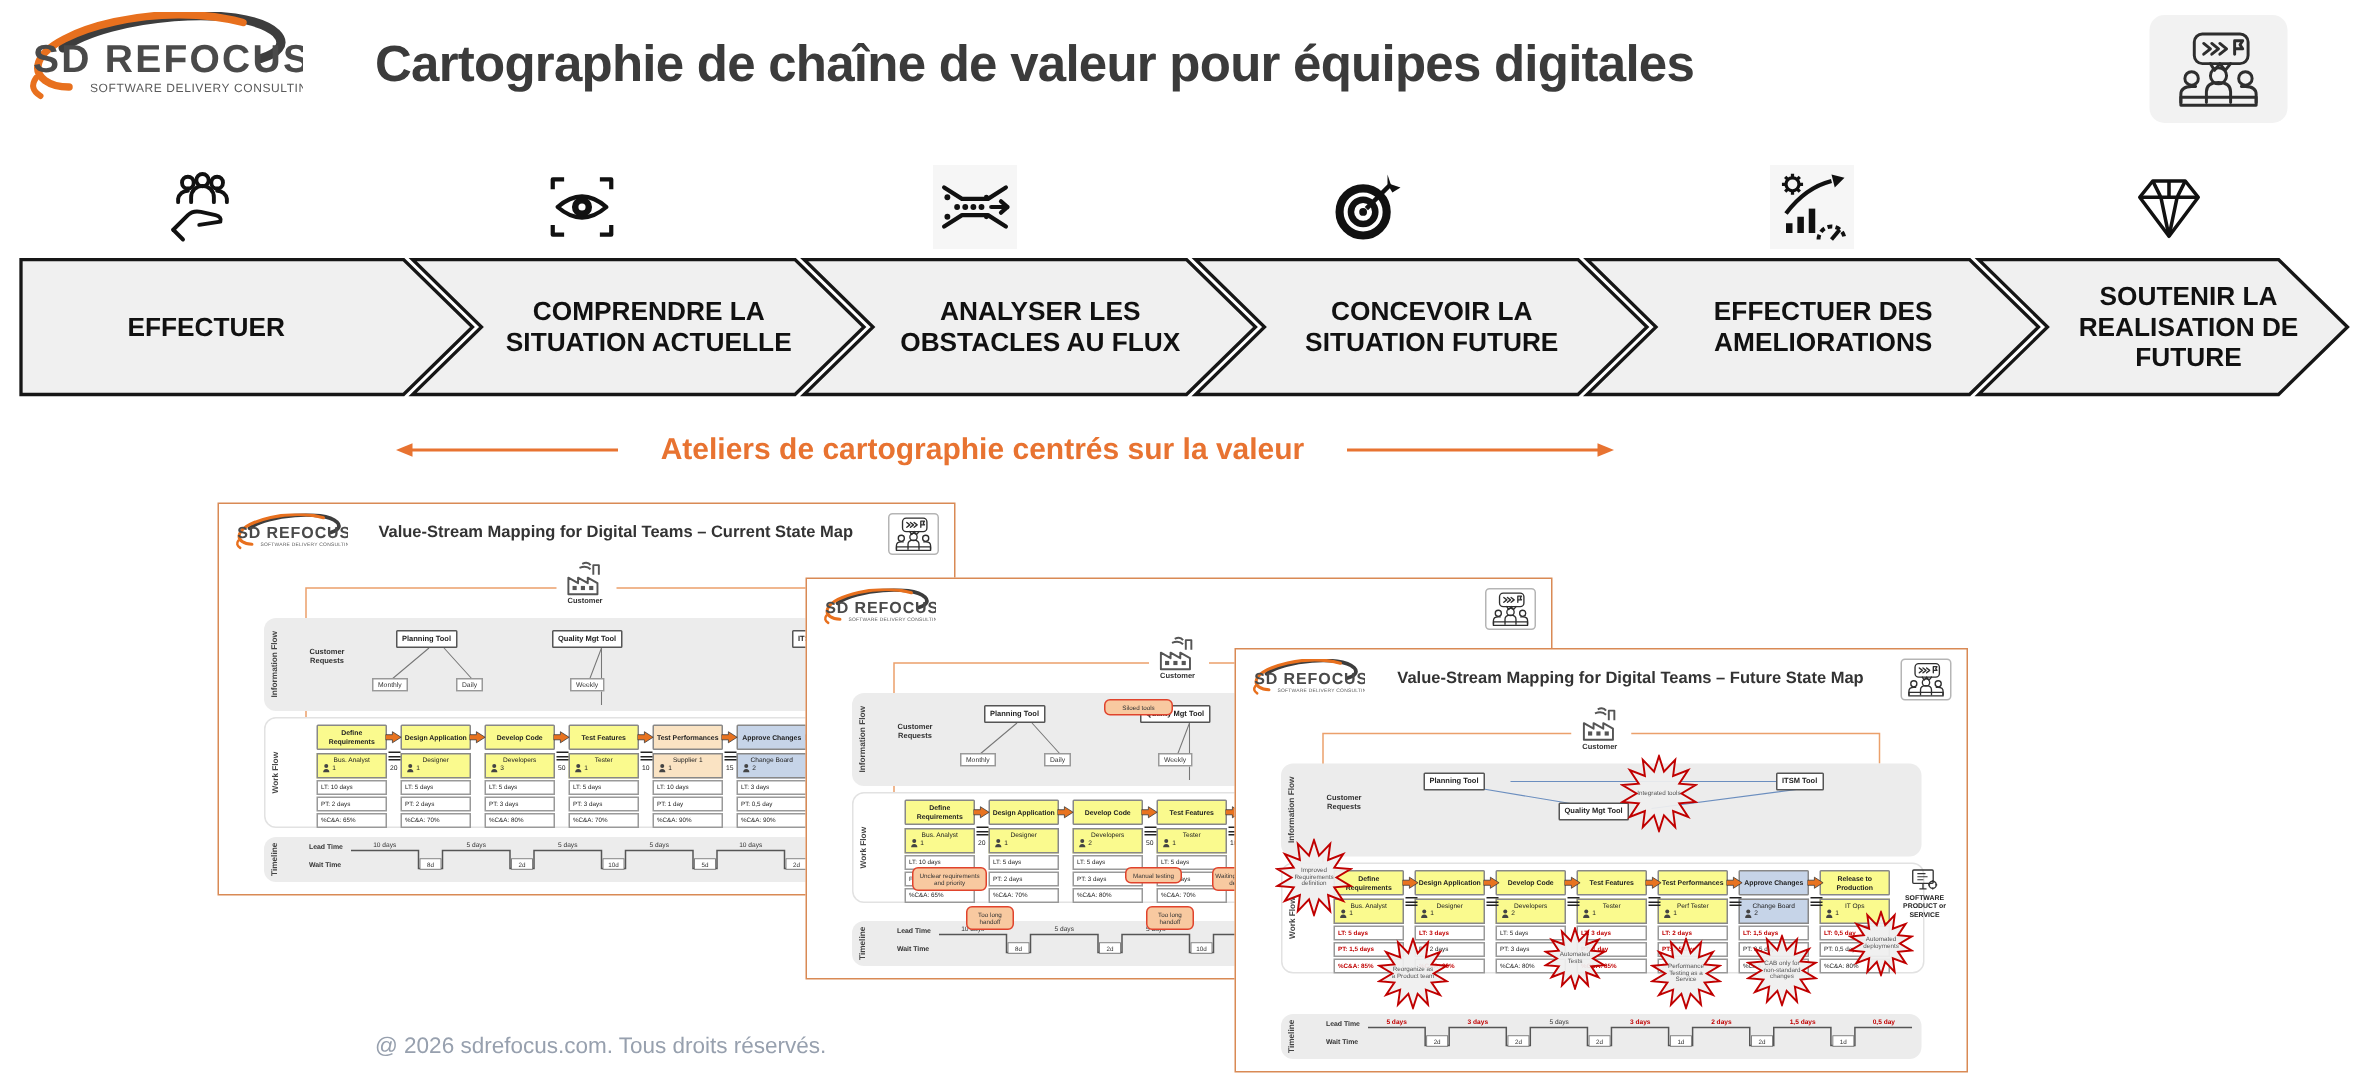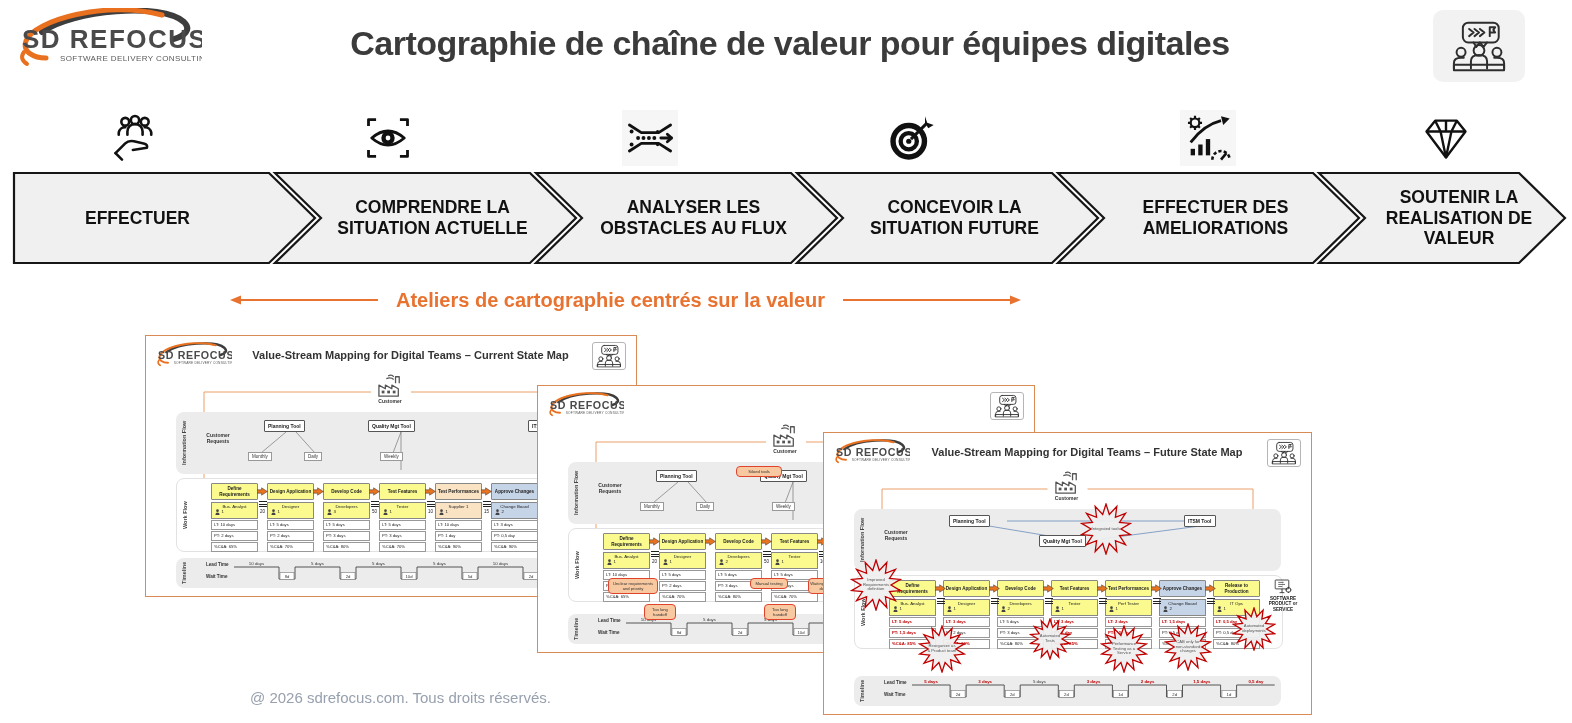--- a/index.html
+++ b/index.html
@@ -1,35 +1,35 @@
 <!DOCTYPE html>
 <html><head>
 <meta charset="utf-8">
 <style>
   html,body{margin:0;padding:0}
   body{width:1572px;height:723px;background:#fff;position:relative;overflow:hidden;
        font-family:"Liberation Sans",sans-serif;color:#222}
   
   .hdr-logo{position:absolute;left:12px;top:8px}
-  .hdr-title{position:absolute;left:250px;width:1080px;top:24px;text-align:center;
+  .hdr-title{position:absolute;left:250px;width:1080px;top:24px;text-align:left;
              font-size:34px;font-weight:bold;color:#3b3b3b;letter-spacing:-0.5px}
   .hero-icon{position:absolute;left:1433px;top:10px;width:92px;height:72px;background:#F2F2F2;
              border-radius:10px;display:flex;align-items:center;justify-content:center}
   
   .step-icon{position:absolute;top:110px;width:56px;height:56px;display:flex;
              align-items:center;justify-content:center}
   .step-icon.bg{background:#F6F6F6}
   
   #chev-svg{position:absolute;left:0;top:172px}
   .chev-label{position:absolute;top:172px;height:92px;display:flex;align-items:center;
               justify-content:center;text-align:center;font-weight:bold;font-size:17.5px;
               color:#111;line-height:1.18}
   
-  .banner{position:absolute;left:228px;top:284px;width:852px;height:32px;display:flex;
-          align-items:center;justify-content:flex-start;gap:18px}
+  .banner{position:absolute;left:244px;top:284px;width:852px;height:32px;display:flex;
+          align-items:center;justify-content:center;gap:28px}
   .banner-text{font-size:20px;font-weight:bold;white-space:nowrap}
   
   .footer{position:absolute;left:250px;top:689px;width:600px;
           font-size:15px;color:#97A0AE}
   
   .vsm{position:absolute;background:#fff;border:1.5px solid #D98A55;overflow:hidden}
   .mlogo{position:absolute;left:8px;top:6px}
   .mtitle{position:absolute;left:95px;right:56px;top:13px;text-align:center;font-weight:bold;
           font-size:11px;color:#333}
   .micon{position:absolute;right:10px;top:6px;border:1px solid #b5b5b5;border-radius:3px;
@@ -240,21 +240,21 @@
     <polygon points="536,1 791,1 837,46 791,91 536,91 582,46" fill="#F0F0F0" stroke="#161616" stroke-width="2.2"></polygon>
     <polygon points="797,1 1052,1 1098,46 1052,91 797,91 843,46" fill="#F0F0F0" stroke="#161616" stroke-width="2.2"></polygon>
     <polygon points="1058,1 1313,1 1359,46 1313,91 1058,91 1104,46" fill="#F0F0F0" stroke="#161616" stroke-width="2.2"></polygon>
     <polygon points="1319,1 1519,1 1565,46 1519,91 1319,91 1365,46" fill="#F0F0F0" stroke="#161616" stroke-width="2.2"></polygon>
   </svg>
 <div class="chev-label" style="left:30px;width:215px">EFFECTUER</div>
 <div class="chev-label" style="left:330px;width:205px">COMPRENDRE LA SITUATION ACTUELLE</div>
 <div class="chev-label" style="left:591px;width:205px">ANALYSER LES OBSTACLES AU FLUX</div>
 <div class="chev-label" style="left:852px;width:205px">CONCEVOIR LA SITUATION FUTURE</div>
 <div class="chev-label" style="left:1113px;width:205px">EFFECTUER DES AMELIORATIONS</div>
-<div class="chev-label" style="left:1374px;width:170px">SOUTENIR LA REALISATION DE VALEUR</div>
+<div class="chev-label" style="left:1374px;width:170px">SOUTENIR LA REALISATION DE FUTURE</div>
 
 <div class="banner">
   <svg width="150" height="12">
     <path d="M150,6 H9" stroke="#E87331" stroke-width="2"></path>
     <path d="M13,1.5 L2,6 L13,10.5 z" fill="#E87331"></path>
   </svg>
   <span class="banner-text" style="color:#E87331">Ateliers de cartographie centrés sur la valeur</span>
   <svg width="180" height="12">
     <path d="M0,6 H171" stroke="#E87331" stroke-width="2"></path>
     <path d="M167,1.5 L178,6 L167,10.5 z" fill="#E87331"></path>

